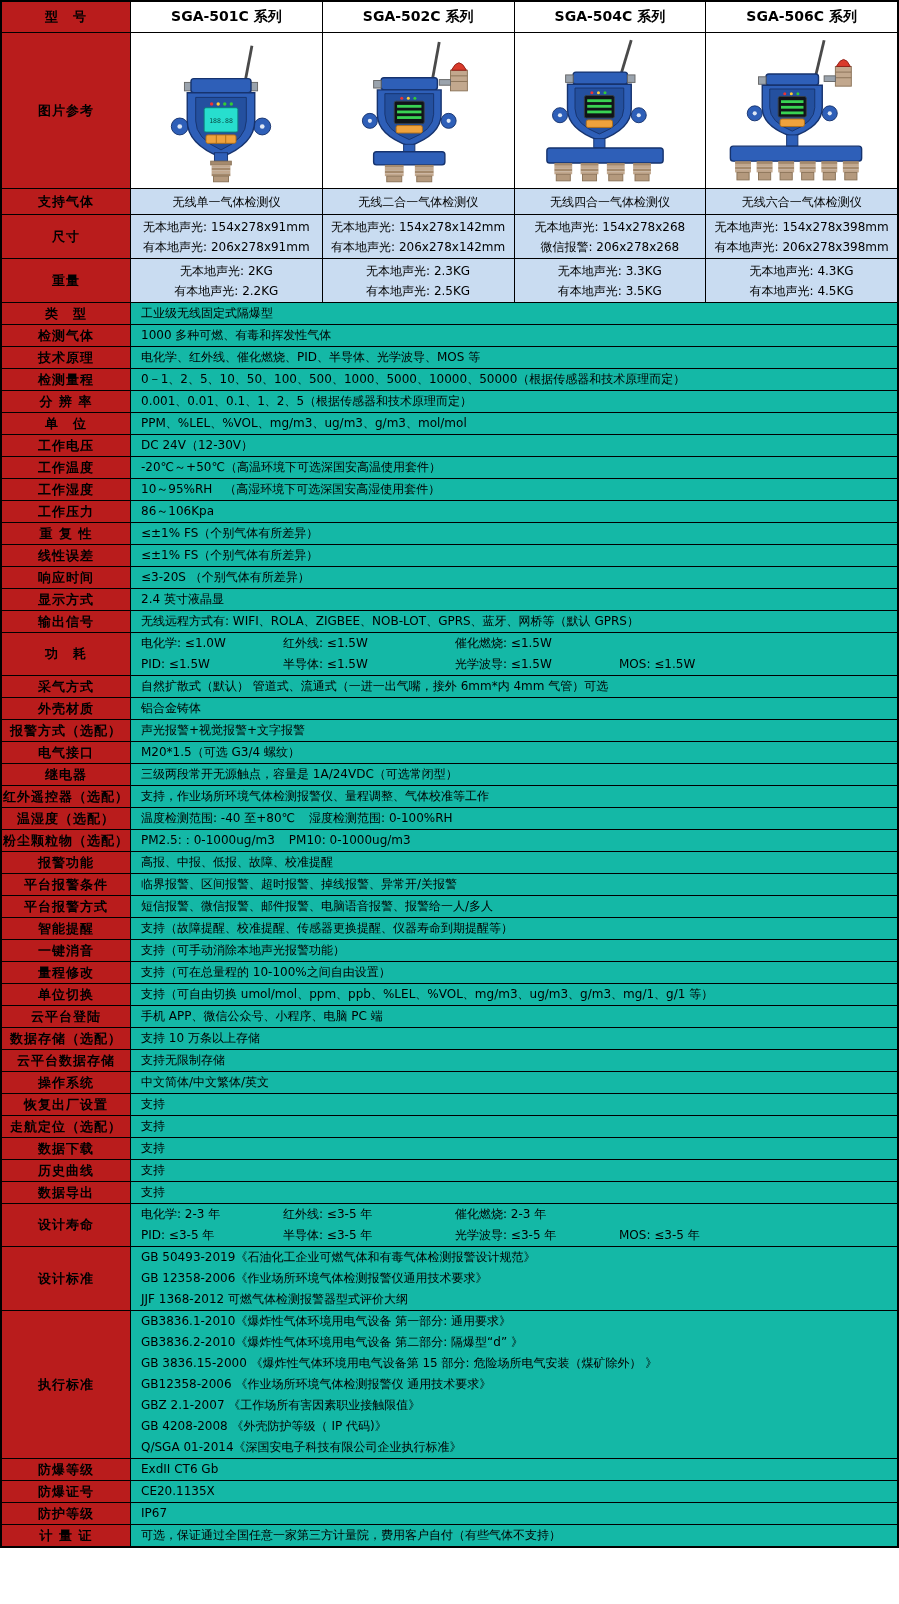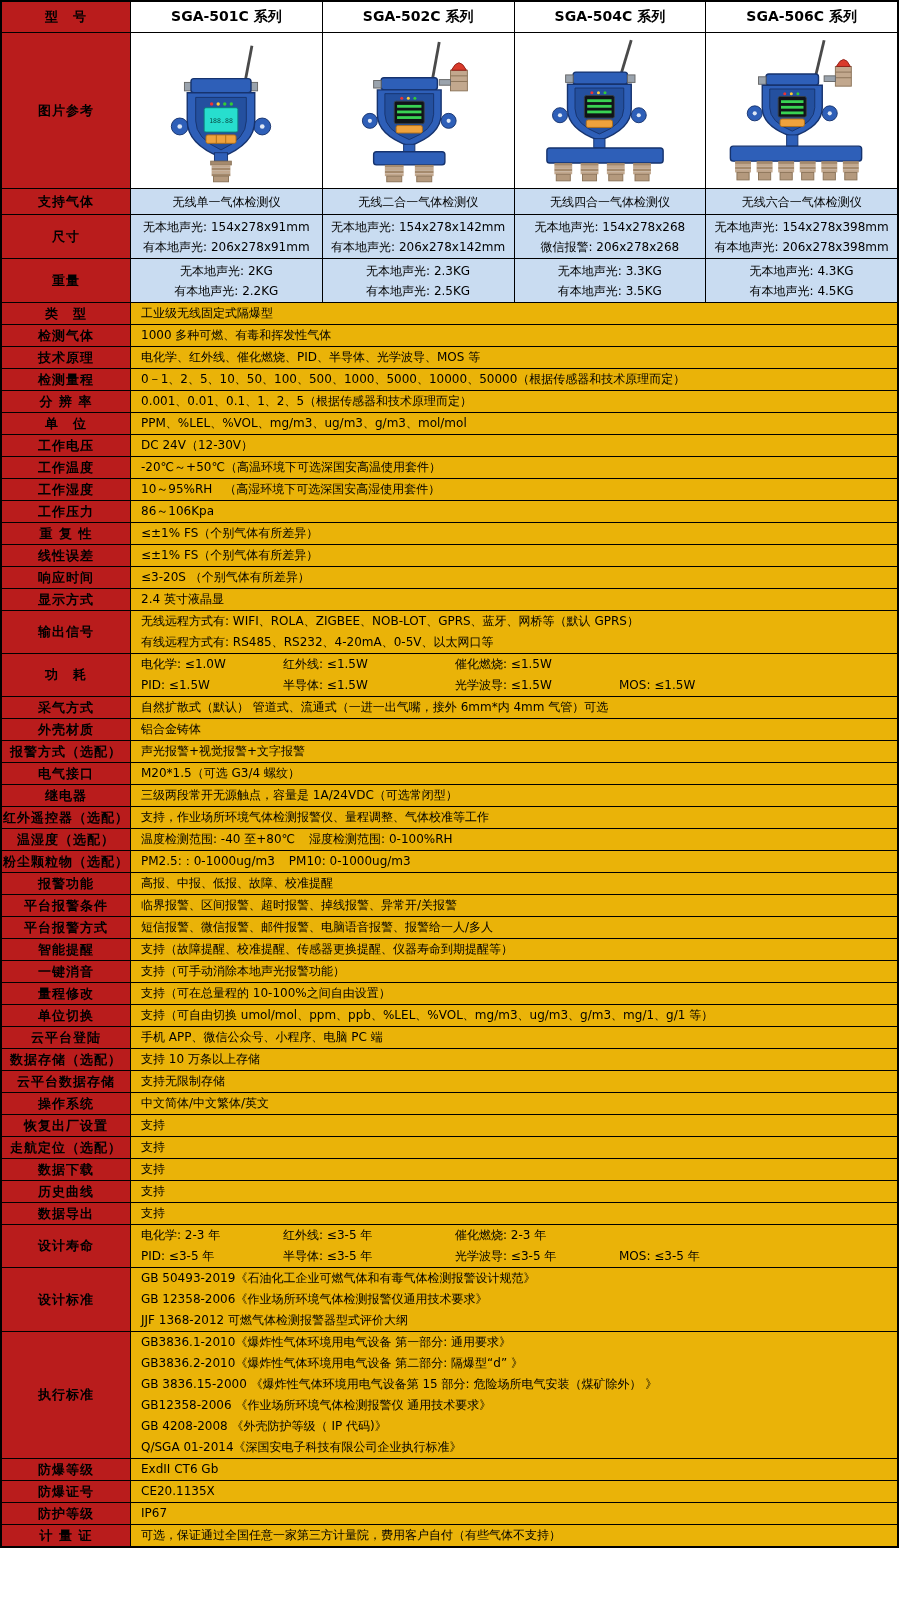--- a/index.html
+++ b/index.html
@@ -13,21 +13,21 @@
   .label{background:#b91c1c;font-weight:bold;font-size:13px;text-align:center;align-items:center;letter-spacing:1px;}
   .r-header{height:30px;}
   .r-header .model{background:#FFFFFF;font-weight:bold;font-size:14px;text-align:center;align-items:center;}
   .r-images{height:155px;}
   .r-images .imgcell{background:#FFFFFF;justify-content:flex-end;padding-bottom:2px;}
   .r-gas{height:25px;}
   .r-size,.r-weight{height:43px;}
   .cval{background:#C9DCF1;font-size:12px;text-align:center;align-items:center;}
   .cval .line{line-height:20px;}
   .r-spec{min-height:21px;}
-  .value{background:#eab308;font-size:12px;padding-left:10px;align-items:flex-start;}
+  .value{background:#14b8a6;font-size:12px;padding-left:10px;align-items:flex-start;}
   .value .line{line-height:21px;white-space:nowrap;}
   .seg{display:inline-block;padding-right:14px;}
   .seg-0{min-width:128px;}
   .seg-1{min-width:158px;}
   .seg-2{min-width:150px;}
   svg{display:block;}
 </style>
 </head>
 <body>
 
@@ -363,21 +363,20 @@
       <div class="row r-spec">
         <div class="cell label">显示方式</div>
         <div class="cell value">
           <div class="line">2.4 英寸液晶显</div>
         </div>
       </div>
       <div class="row r-spec">
         <div class="cell label">输出信号</div>
         <div class="cell value">
           <div class="line">无线远程方式有: WIFI、ROLA、ZIGBEE、NOB-LOT、GPRS、蓝牙、网桥等（默认 GPRS）</div>
-          <div class="line">有线远程方式有: RS485、RS232、4-20mA、0-5V、以太网口等</div>
         </div>
       </div>
       <div class="row r-spec">
         <div class="cell label">功　耗</div>
         <div class="cell value">
           <div class="line"><span class="seg seg-0">电化学: ≤1.0W</span><span class="seg seg-1">红外线: ≤1.5W</span><span class="seg seg-2">催化燃烧: ≤1.5W</span></div>
           <div class="line"><span class="seg seg-0">PID: ≤1.5W</span><span class="seg seg-1">半导体: ≤1.5W</span><span class="seg seg-2">光学波导: ≤1.5W</span><span class="seg seg-3">MOS: ≤1.5W</span></div>
         </div>
       </div>
       <div class="row r-spec">
@@ -539,20 +538,21 @@
           <div class="line">JJF 1368-2012 可燃气体检测报警器型式评价大纲</div>
         </div>
       </div>
       <div class="row r-spec">
         <div class="cell label">执行标准</div>
         <div class="cell value">
           <div class="line">GB3836.1-2010《爆炸性气体环境用电气设备 第一部分: 通用要求》</div>
           <div class="line">GB3836.2-2010《爆炸性气体环境用电气设备 第二部分: 隔爆型“d” 》</div>
           <div class="line">GB 3836.15-2000 《爆炸性气体环境用电气设备第 15 部分: 危险场所电气安装（煤矿除外） 》</div>
           <div class="line">GB12358-2006 《作业场所环境气体检测报警仪 通用技术要求》</div>
+          <div class="line">GBZ 2.1-2007 《工作场所有害因素职业接触限值》</div>
           <div class="line">GB 4208-2008 《外壳防护等级（ IP 代码)》</div>
           <div class="line">Q/SGA 01-2014《深国安电子科技有限公司企业执行标准》</div>
         </div>
       </div>
       <div class="row r-spec">
         <div class="cell label">防爆等级</div>
         <div class="cell value">
           <div class="line">ExdII CT6 Gb</div>
         </div>
       </div>

